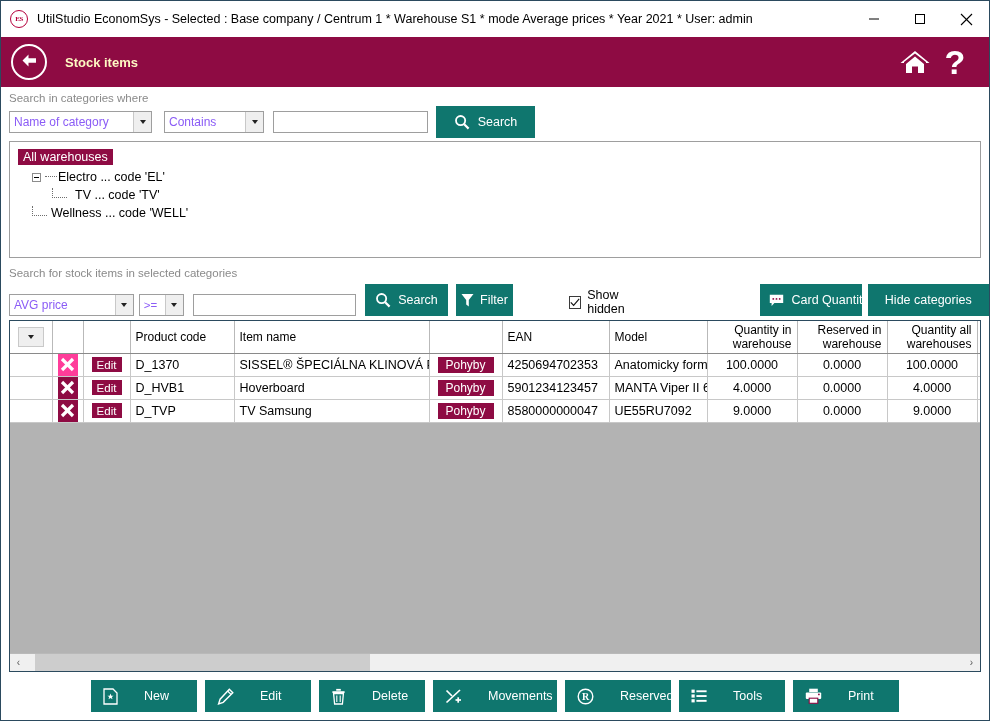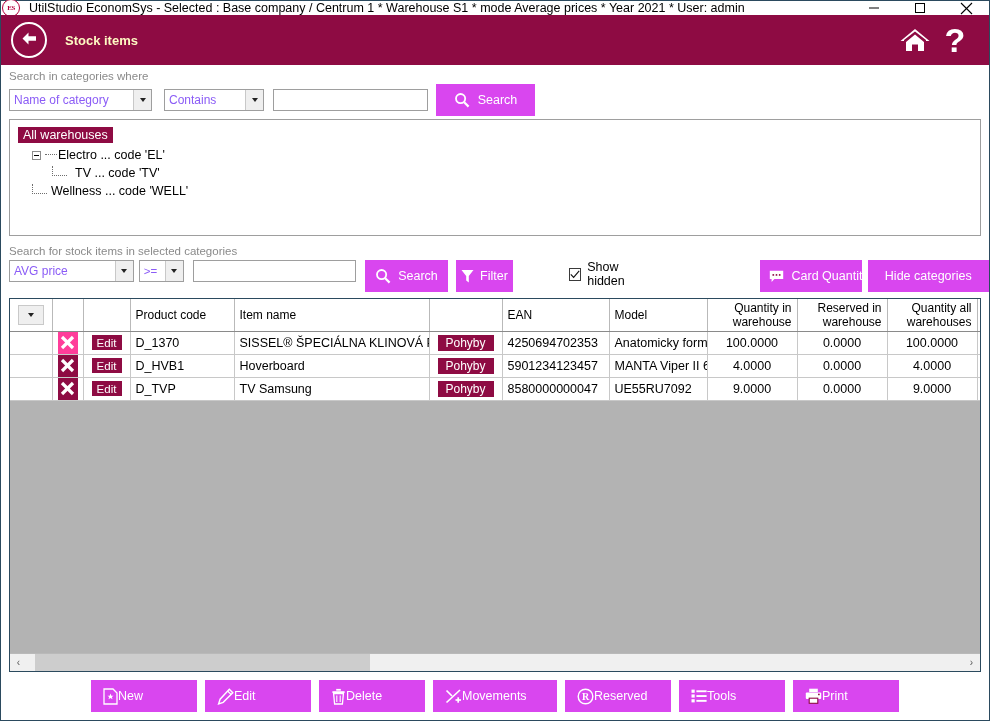--- a/index.html
+++ b/index.html
@@ -23,27 +23,28 @@
     height: 721px;
     box-sizing: border-box;
     border: 1px solid #2b4a5e;
     background: #ffffff;
     display: flex;
     flex-direction: column;
   }
 
   
   .titlebar {
-    height: 14px;
+    height: 36px;
     background: #ffffff;
     display: flex;
     align-items: center;
     flex: 0 0 auto;
     box-sizing: border-box;
     padding-left: 1px;
+    margin-left: 8px;
   }
   .app-logo {
     width: 16px; height: 16px;
     border-radius: 50%;
     background: #ffffff;
     border: 1.5px solid #b5003c;
     color: #b5003c;
     font-size: 7px;
     font-weight: bold;
     display: flex;
@@ -169,21 +170,21 @@
     background: #ffffff;
     box-sizing: border-box;
     font-family: "Liberation Sans", sans-serif;
     font-size: 12px;
     padding: 0 3px;
     outline: none;
   }
 
   
   .mbtn {
-    background: #d946ef;
+    background: #0f766e;
     color: #ffffff;
     border: none;
     height: 30px;
     display: inline-flex;
     align-items: center;
     justify-content: center;
     gap: 7px;
     font-family: "Liberation Sans", sans-serif;
     font-size: 12.5px;
     padding: 16px 12px;
@@ -235,21 +236,21 @@
   .expander::before {
     content: "";
     width: 5px;
     height: 1px;
     background: #000;
   }
 
   
   .stock-search-row {
     display: flex;
-    align-items: flex-start;
+    align-items: flex-end;
     height: 34px;
     padding-left: 8px;
     flex: 0 0 auto;
   }
   .chk-wrap { display: flex; align-items: center; gap: 6px; font-size: 12.5px; color: #000; }
   .chkbox {
     width: 13px; height: 13px;
     border: 1px solid #3a3a3a;
     background: #fff;
     position: relative;
@@ -386,21 +387,21 @@
     align-items: center;
     justify-content: center;
     gap: 8px;
     background: #ffffff;
   }
   .bottombar .mbtn {
     height: 30px;
     width: 106px;
     justify-content: flex-start;
     padding-left: 12px;
-    gap: 0;
+    gap: 26px;
   }
 </style>
 </head>
 <body>
 
 <div id="app-window">
 
   <div class="titlebar">
     <span class="app-logo">ES</span>
     <span class="title-text">UtilStudio EconomSys - Selected : Base company / Centrum 1 * Warehouse S1 * mode Average prices * Year 2021 * User: admin</span>

